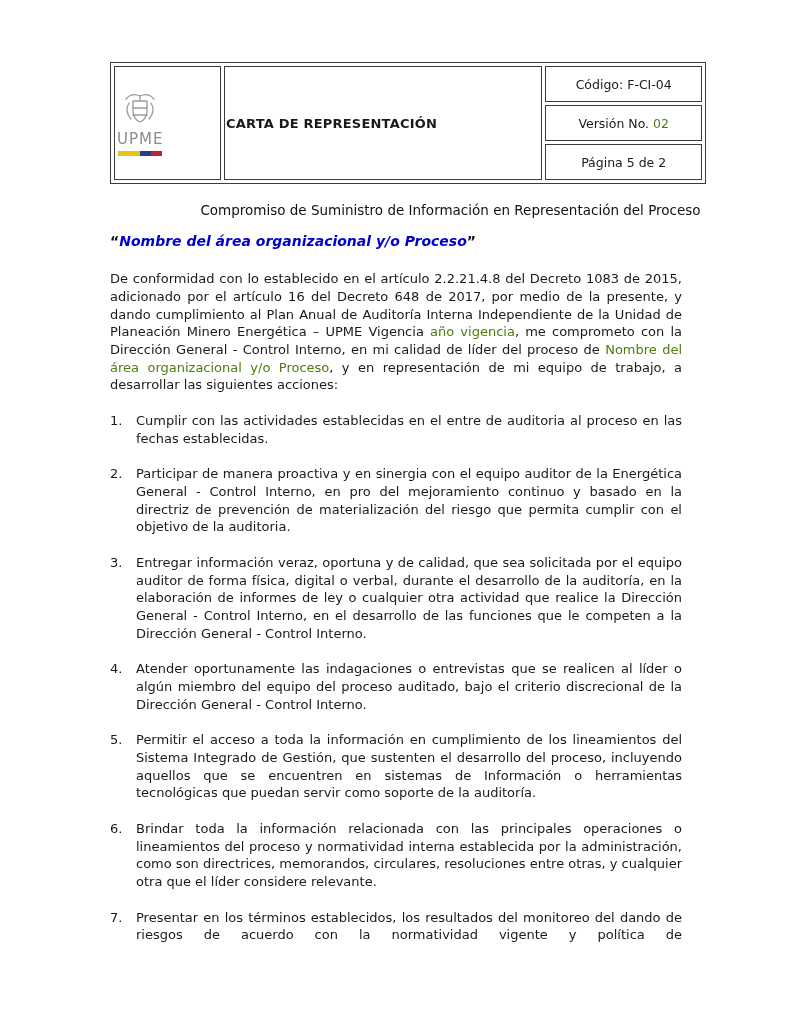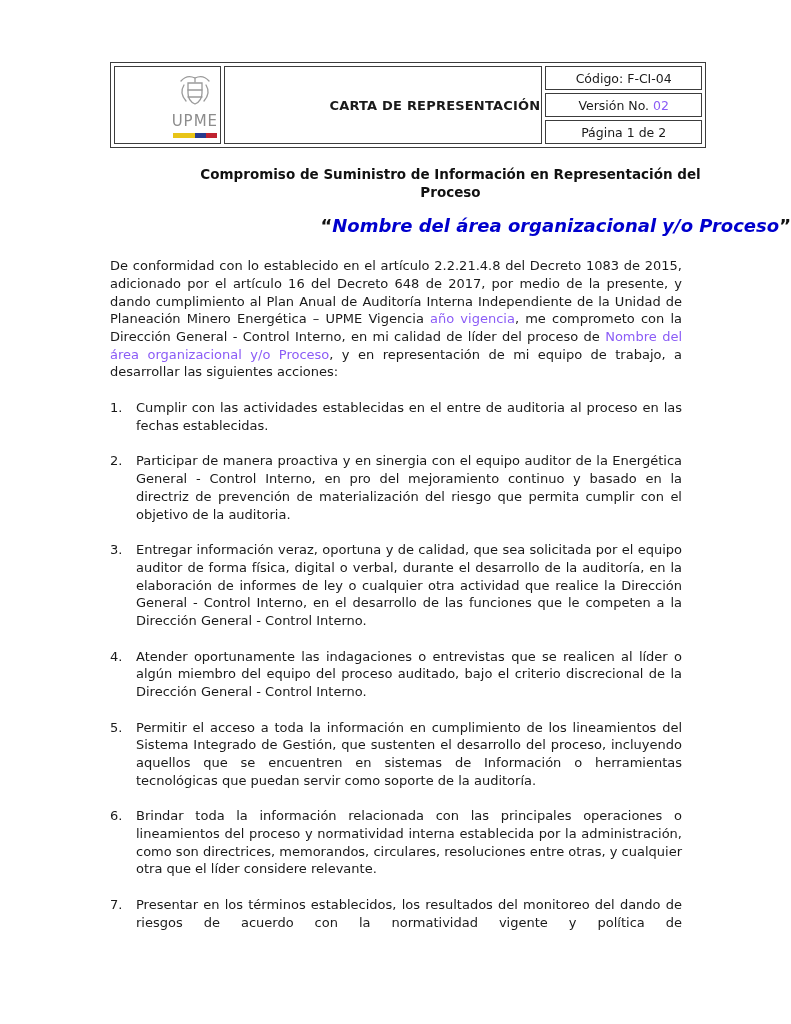--- a/index.html
+++ b/index.html
@@ -20,59 +20,59 @@
 
   
   table.hdr {
     border-collapse: separate;
     border-spacing: 3px;
     border: 1px solid #3c3c3c;
     width: 596px;
     background: #ffffff;
   }
   table.hdr td { border: 1px solid #3c3c3c; vertical-align: middle; }
-  td.logo-cell { width: 106px; text-align: right; padding: 5px 2px; }
+  td.logo-cell { width: 106px; text-align: left; padding: 5px 2px; }
   td.title-cell {
-    width: 315px; text-align: right;
+    width: 315px; text-align: left;
     font-weight: bold; font-size: 13px; letter-spacing: 0.2px;
   }
   td.meta-cell {
     width: 155px; text-align: center;
-    font-size: 12.5px; height: 24px; padding: 3px 4px;
+    font-size: 12.5px; height: 36px; padding: 3px 4px;
   }
-  .blue { color: #8b5cf6; }
+  .blue { color: #4d7c0f; }
 
   .logo-wrap { display: inline-block; line-height: 1; }
   .logo-emblem { display: block; margin: 0 auto 1px; }
   .logo-text {
     display: block; color: #8c8c8c; font-size: 15px;
     letter-spacing: 1px; line-height: 1.1;
   }
   .logo-flag {
     display: block; width: 44px; height: 5px; margin: 3px auto 0;
     background: linear-gradient(to right,
       #e8c417 0%, #e8c417 50%,
       #273b8f 50%, #273b8f 75%,
       #bf2330 75%, #bf2330 100%);
   }
 
   
   .doc-title {
     max-width: 540px;
     margin: 17px auto 0;
     text-align: center;
-    font-weight: bold;
+    font-weight: normal;
     font-size: 13.5px;
     line-height: 1.35;
     color: #111;
   }
   .subtitle {
-    text-align: right;
+    text-align: left;
     margin-top: 14px;
-    font-size: 18px;
+    font-size: 14px;
     font-weight: bold;
   }
   .subtitle .q { color: #111; font-style: normal; }
   .subtitle .name { color: #0000CD; font-style: italic; }
 
   .bodycol { width: 572px; }
   .intro {
     margin-top: 21px;
     font-size: 13px;
     line-height: 1.36;
@@ -109,21 +109,21 @@
           <span class="logo-flag"></span>
         </span>
       </td>
       <td class="title-cell" rowspan="3">CARTA DE REPRESENTACIÓN</td>
       <td class="meta-cell">Código: F-CI-04</td>
     </tr>
     <tr>
       <td class="meta-cell"><span>Versión No. </span><span class="blue">02</span></td>
     </tr>
     <tr>
-      <td class="meta-cell">Página 1 de 2</td>
+      <td class="meta-cell">Página 5 de 2</td>
     </tr>
   </tbody>
     </table>
 
   <div class="doc-title">Compromiso de Suministro de Información en Representación del Proceso</div>
 
   <div class="subtitle"><span class="q">“</span><span class="name">Nombre del área organizacional y/o Proceso</span><span class="q">”</span></div>
 
   <div class="bodycol">
 

